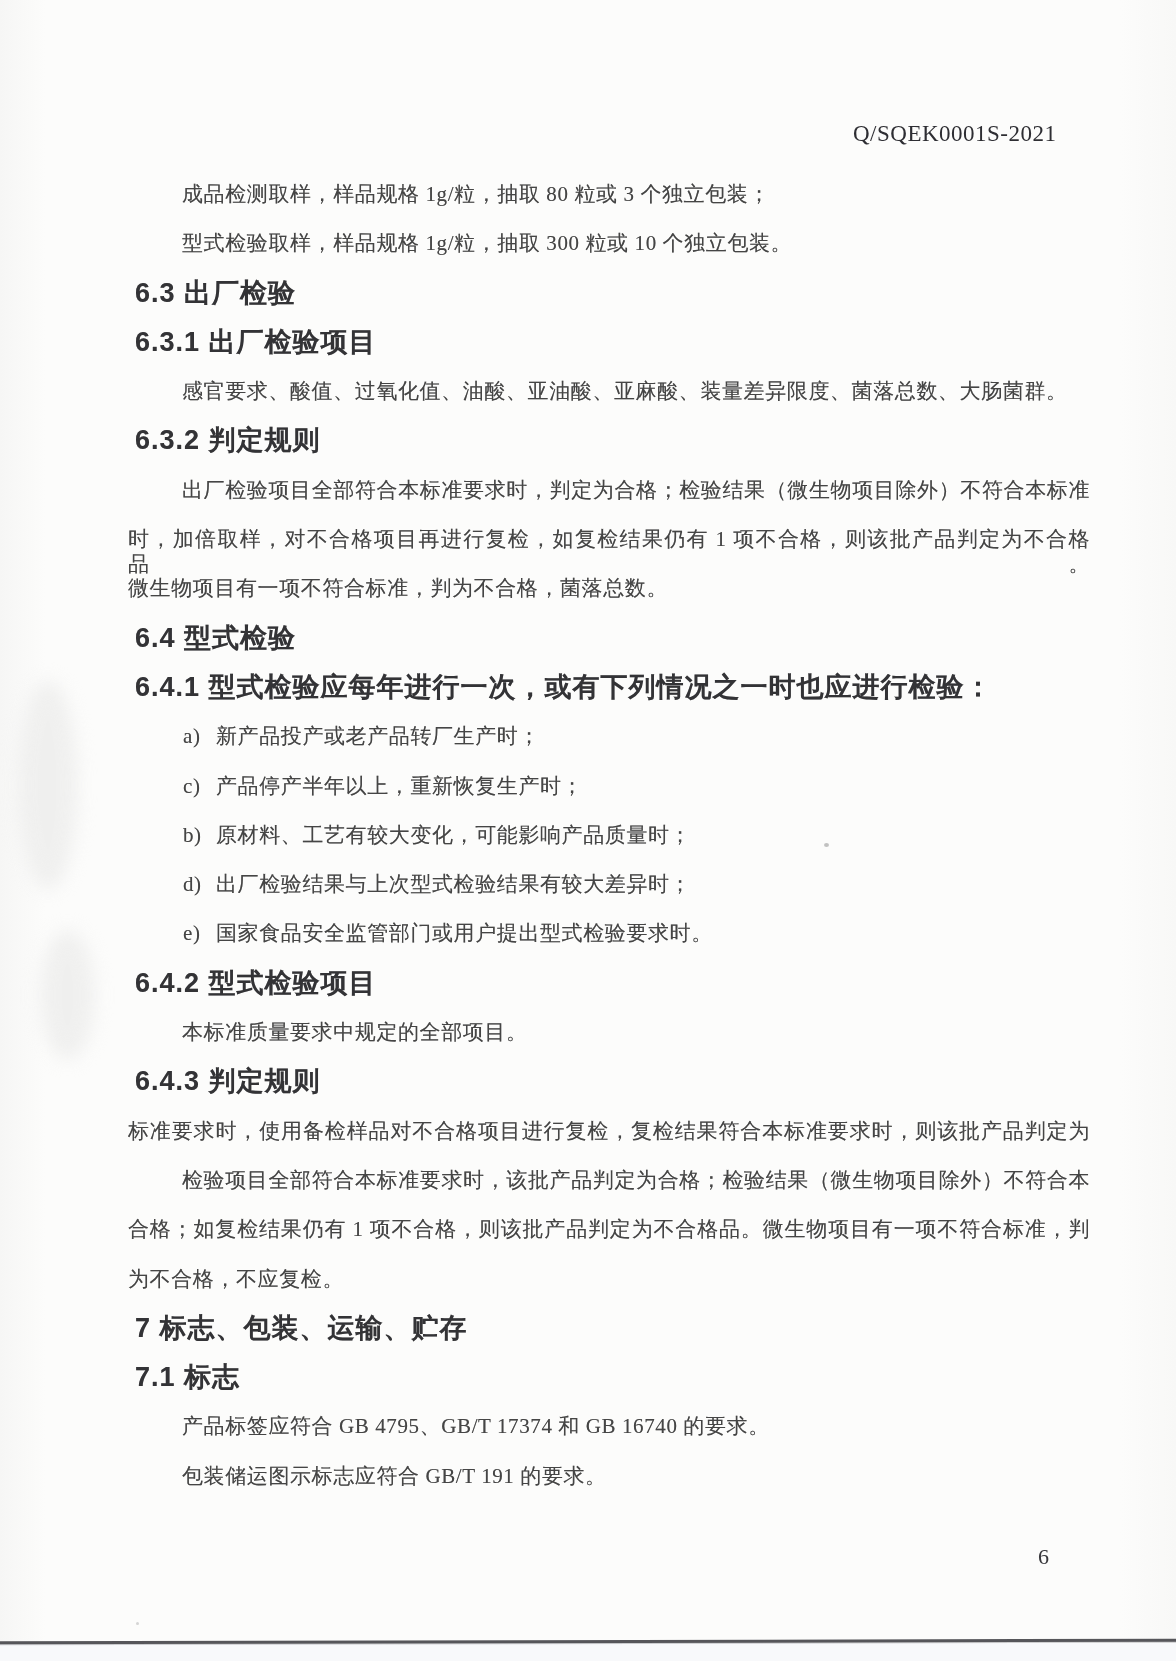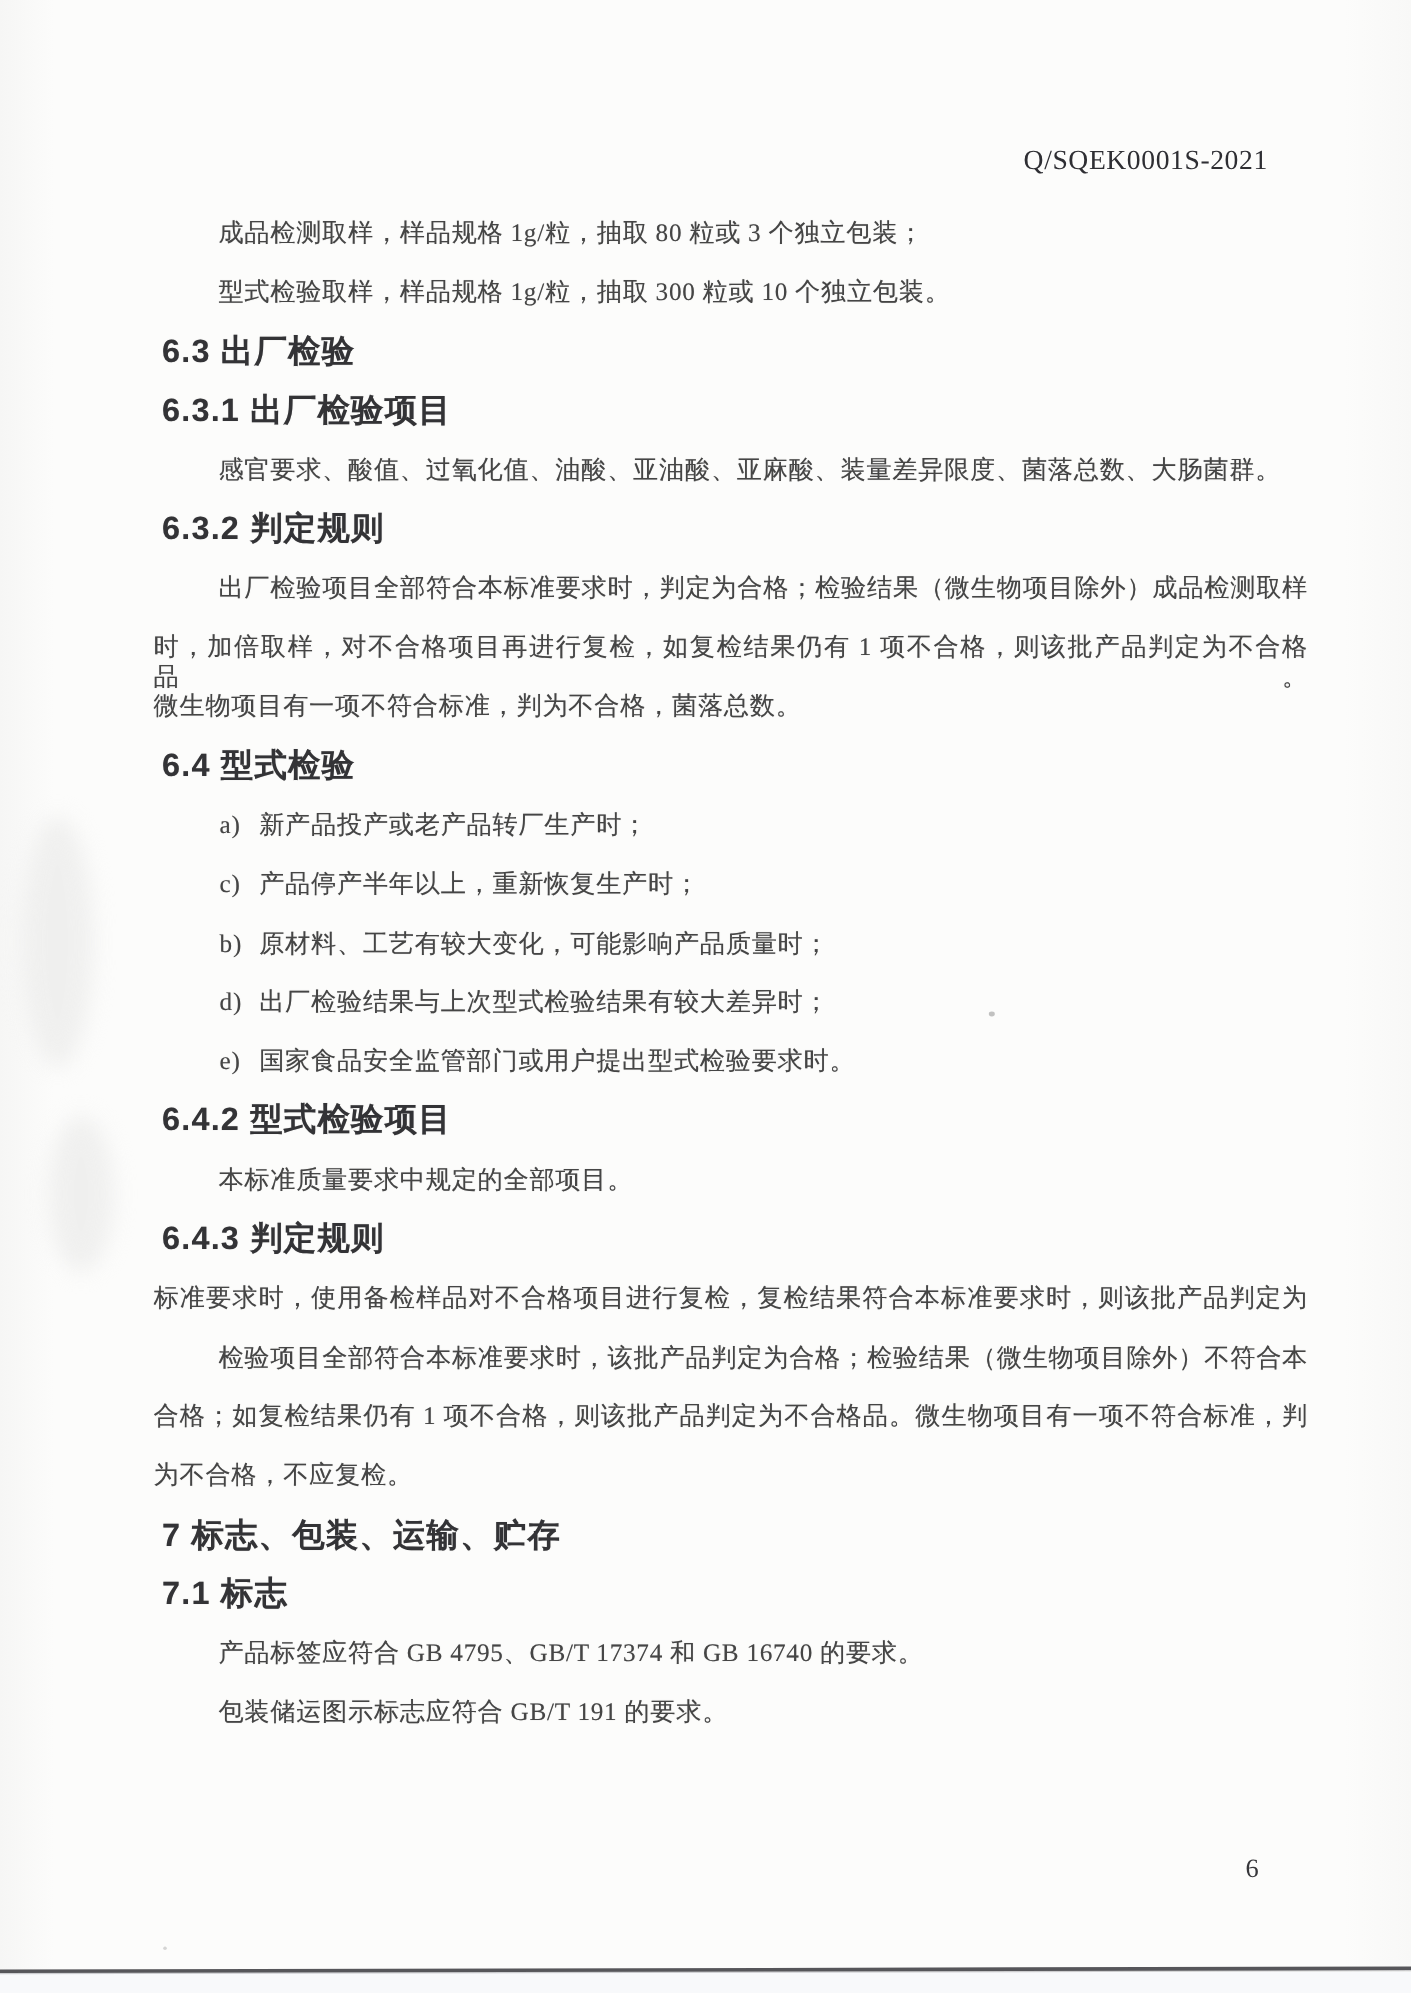--- a/index.html
+++ b/index.html
@@ -109,24 +109,25 @@
   <div class="dot-artifact"></div>
   <div class="dot-artifact small"></div>
 
   <div class="content" id="content">
       <div class="line indent">成品检测取样，样品规格 1g/粒，抽取 80 粒或 3 个独立包装；</div>
       <div class="line indent">型式检验取样，样品规格 1g/粒，抽取 300 粒或 10 个独立包装。</div>
       <div class="line heading">6.3 出厂检验</div>
       <div class="line heading">6.3.1 出厂检验项目</div>
       <div class="line indent">感官要求、酸值、过氧化值、油酸、亚油酸、亚麻酸、装量差异限度、菌落总数、大肠菌群。</div>
       <div class="line heading">6.3.2 判定规则</div>
-      <div class="line indent justify">出厂检验项目全部符合本标准要求时，判定为合格；检验结果（微生物项目除外）成品检测取样</div>
+      <div class="line indent justify">出厂检验项目全部符合本标准要求时，判定为合格；检验结果（微生物项目除外）不符合本标准</div>
       <div class="line flush justify">时，加倍取样，对不合格项目再进行复检，如复检结果仍有 1 项不合格，则该批产品判定为不合格品。</div>
       <div class="line flush">微生物项目有一项不符合标准，判为不合格，菌落总数。</div>
       <div class="line heading">6.4 型式检验</div>
+      <div class="line heading">6.4.1 型式检验应每年进行一次，或有下列情况之一时也应进行检验：</div>
       <div class="line list"><span class="letter">a)</span><span>新产品投产或老产品转厂生产时；</span></div>
       <div class="line list"><span class="letter">c)</span><span>产品停产半年以上，重新恢复生产时；</span></div>
       <div class="line list"><span class="letter">b)</span><span>原材料、工艺有较大变化，可能影响产品质量时；</span></div>
       <div class="line list"><span class="letter">d)</span><span>出厂检验结果与上次型式检验结果有较大差异时；</span></div>
       <div class="line list"><span class="letter">e)</span><span>国家食品安全监管部门或用户提出型式检验要求时。</span></div>
       <div class="line heading">6.4.2 型式检验项目</div>
       <div class="line indent">本标准质量要求中规定的全部项目。</div>
       <div class="line heading">6.4.3 判定规则</div>
       <div class="line flush justify">标准要求时，使用备检样品对不合格项目进行复检，复检结果符合本标准要求时，则该批产品判定为</div>
       <div class="line indent justify">检验项目全部符合本标准要求时，该批产品判定为合格；检验结果（微生物项目除外）不符合本</div>

